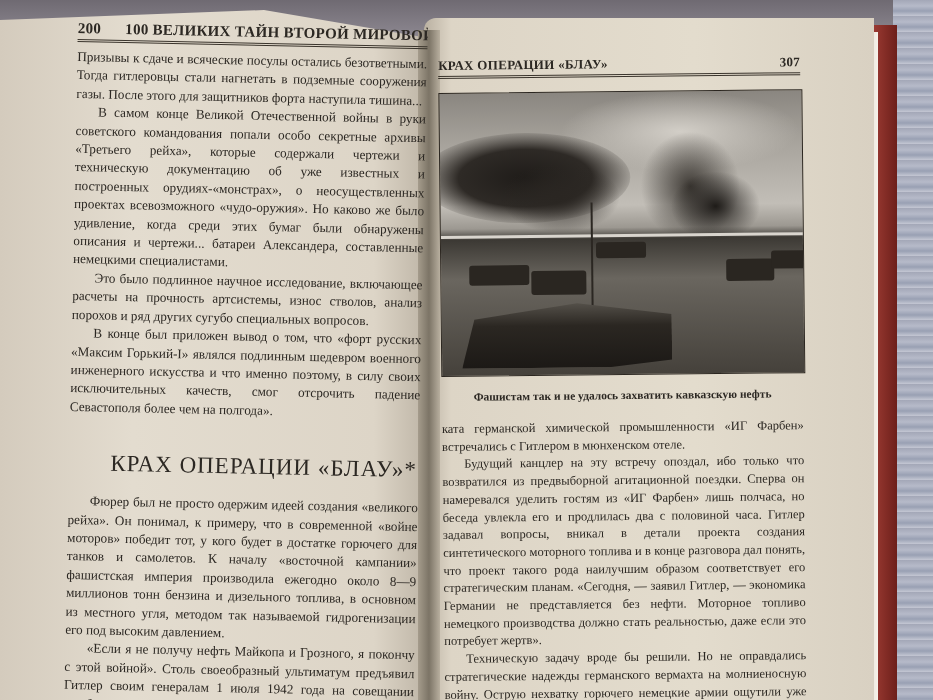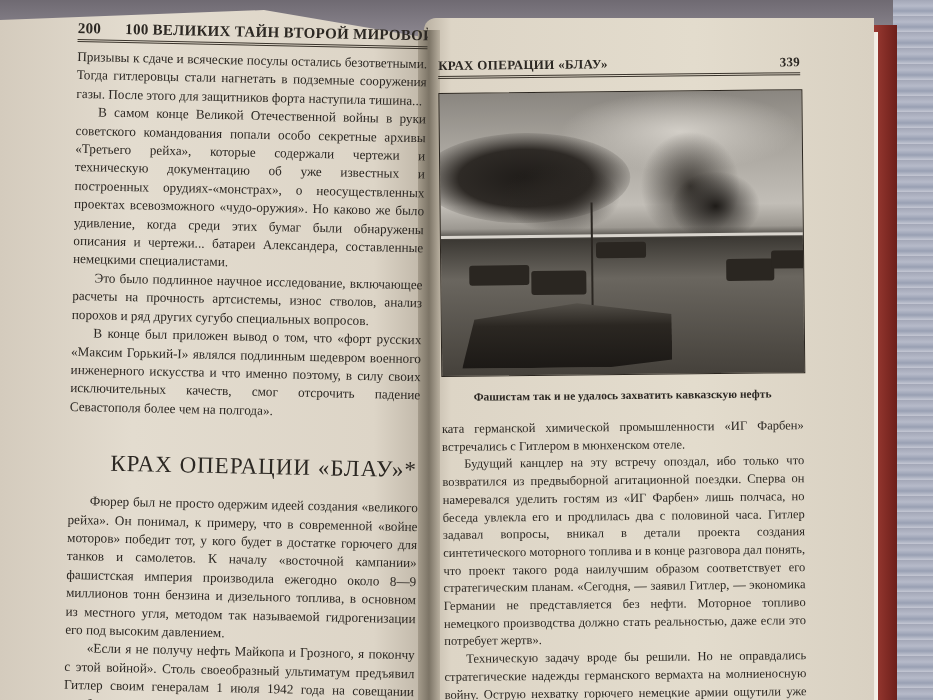--- a/index.html
+++ b/index.html
@@ -130,21 +130,21 @@
     <p class="para indent">Фюрер был не просто одержим идеей создания «великого рейха». Он понимал, к примеру, что в современной «войне моторов» победит тот, у кого будет в достатке горючего для танков и самолетов. К началу «восточной кампании» фашистская империя производила ежегодно около 8—9 миллионов тонн бензина и дизельного топлива, в основном из местного угля, методом так называемой гидрогенизации его под высоким давлением.</p>
     <p class="para indent">«Если я не получу нефть Майкопа и Грозного, я покончу с этой войной». Столь своеобразный ультиматум предъявил Гитлер своим генералам 1 июля 1942 года на совещании штабов группы армий «Юг».</p>
 
   </div>
 
 </div>
 
 <div class="right-content text">
   <div class="right-head">
     <span>КРАХ ОПЕРАЦИИ «БЛАУ»</span>
-    <span>339</span>
+    <span>307</span>
   </div>
   <div class="photo" title="Black-and-white wartime photo: German armored vehicles on a steppe with heavy black smoke from burning oil">
     <div class="clouds"></div>
     <div class="smoke1"></div>
     <div class="smoke2"></div>
     <div class="smoke3"></div>
     <div class="smoke4"></div>
     <div class="horizon"></div>
     <div class="vehicle v1"></div>
     <div class="vehicle v2"></div>

